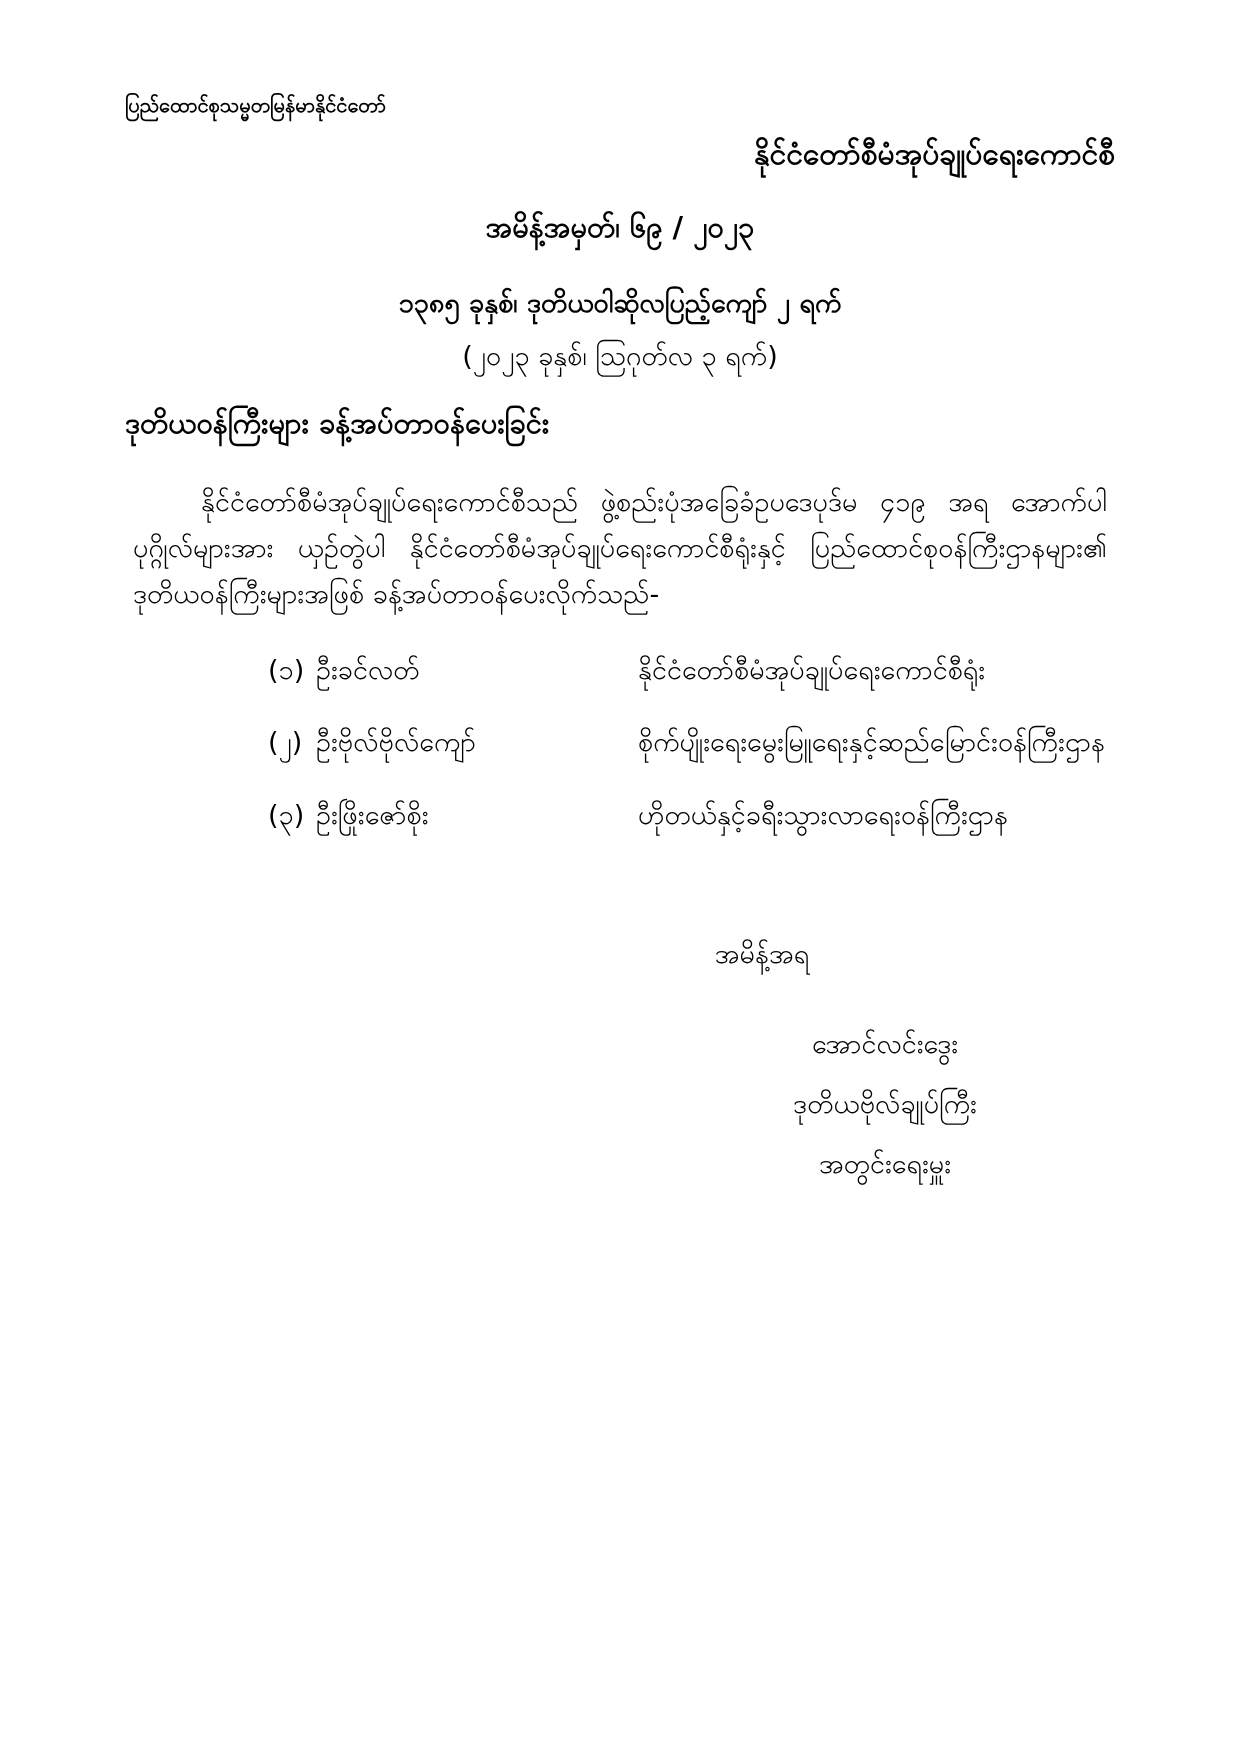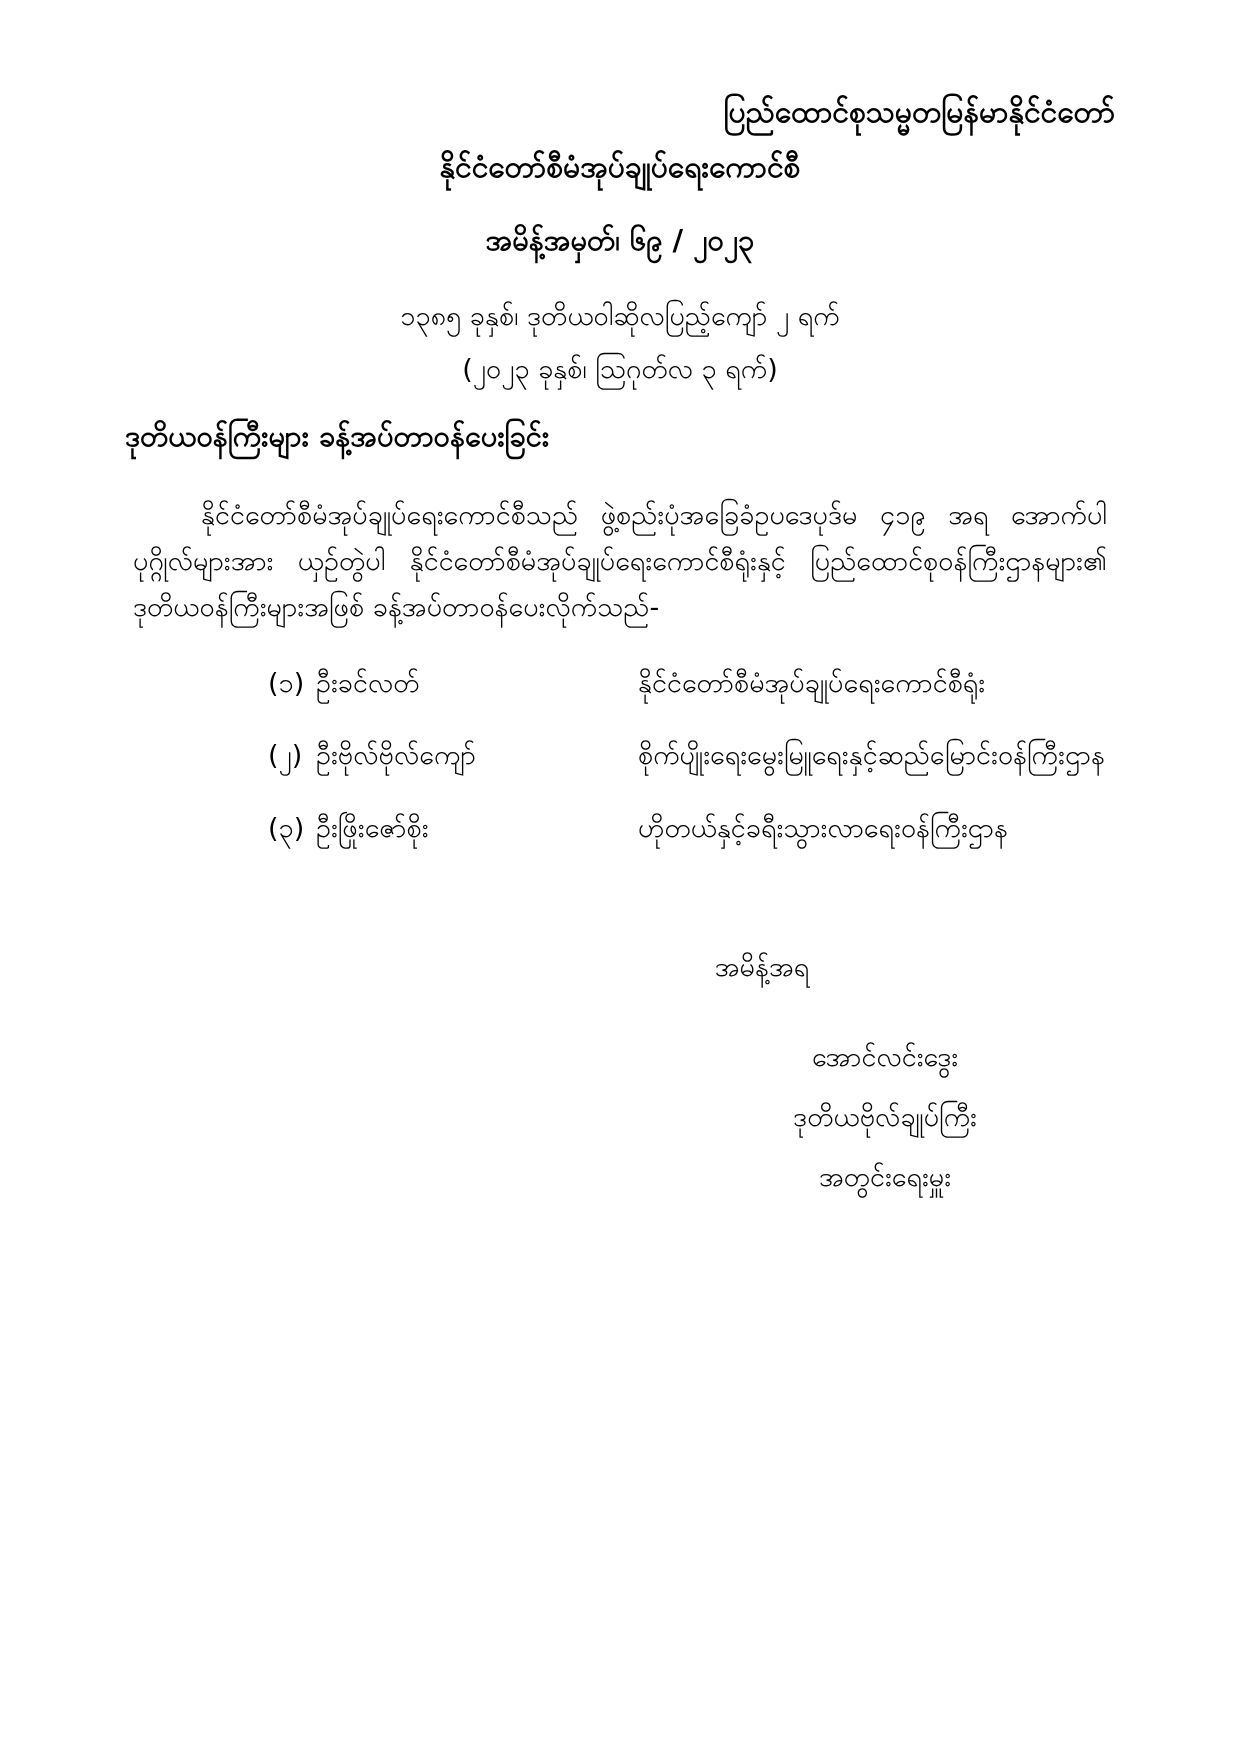--- a/index.html
+++ b/index.html
@@ -9,24 +9,24 @@
     width: 1240px;
     height: 1754px;
     margin: 0 auto;
     background: #ffffff;
     color: #000000;
     font-family: "DejaVu Sans", "Liberation Sans", sans-serif;
     overflow: hidden;
   }
   .doc { padding: 92px 125px 0 125px; }
 
-  .t-country  { font-size: 30px; font-weight: bold; text-align: right; margin: 0 0 16px 0; line-height: 1.3; }
-  .t-council  { font-size: 30px; font-weight: bold; text-align: center; margin: 0 0 36px 0; line-height: 1.3; }
+  .t-country  { font-size: 20px; font-weight: bold; text-align: left; margin: 0 0 16px 0; line-height: 1.3; }
+  .t-council  { font-size: 30px; font-weight: bold; text-align: right; margin: 0 0 36px 0; line-height: 1.3; }
   .t-order    { font-size: 29px; font-weight: bold; text-align: center; margin: 0 0 38px 0; line-height: 1.3; }
-  .t-date1    { font-size: 27px; text-align: center; margin: 0 0 18px 0; line-height: 1.3; }
+  .t-date1    { font-size: 27px; text-align: center; margin: 0 0 18px 0; line-height: 1.3; font-weight: bold; }
   .t-date2    { font-size: 27px; text-align: center; margin: 0 0 32px 0; line-height: 1.3; }
   .t-subject  { font-size: 29px; font-weight: bold; margin: 0 0 36px 0; line-height: 1.3; }
 
   .paragraph {
     font-size: 27px;
     line-height: 1.72;
     text-align: justify;
     text-indent: 68px;
     margin: 8px;
   }

